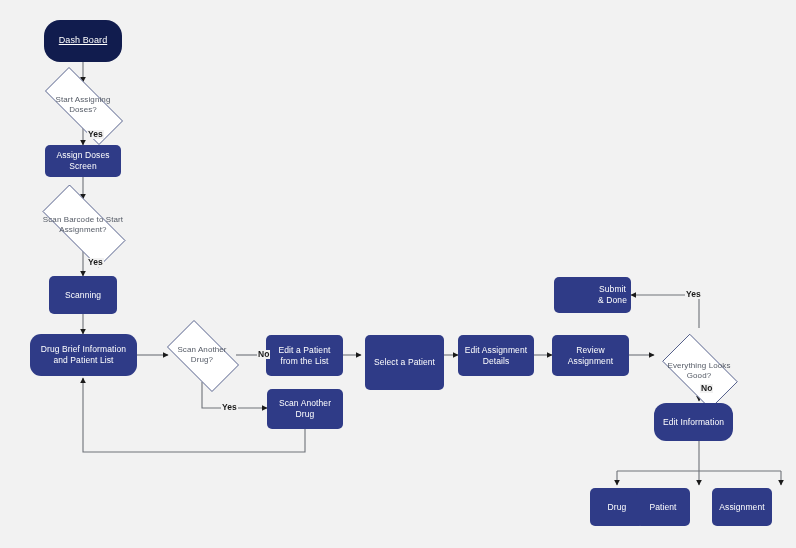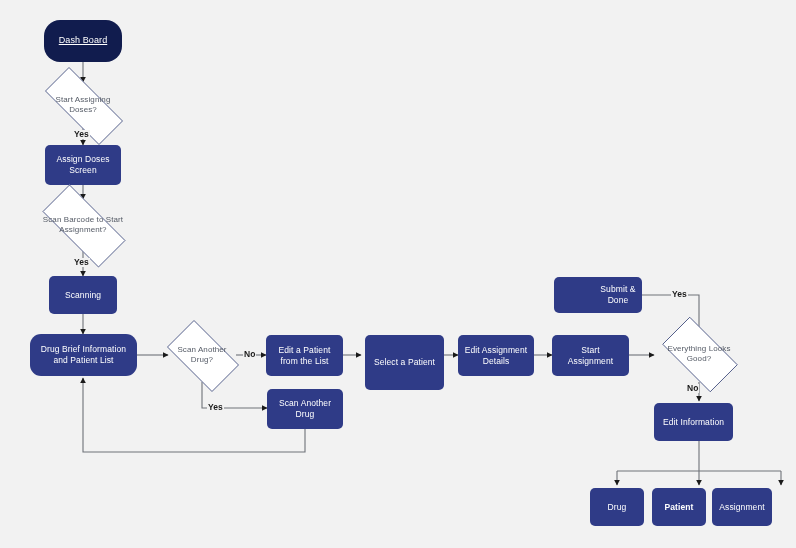--- a/index.html
+++ b/index.html
@@ -76,20 +76,21 @@
   .edge-label {
     position: absolute;
     font-size: 8.5px;
     font-weight: bold;
     color: #1a1a1a;
     background: #f2f2f2;
     padding: 0 1px;
     z-index: 3;
     white-space: nowrap;
     line-height: 1;
+    margin-left: 14px;
   }
 </style>
 </head>
 <body>
 
 <svg id="canvas" viewBox="0 0 796 548" xmlns="http://www.w3.org/2000/svg">
   <defs>
     <marker id="arrow" viewBox="0 0 10 10" refX="9" refY="5" markerWidth="5.5" markerHeight="5.5" orient="auto-start-reverse">
       <path d="M 0 0 L 10 5 L 0 10 z" fill="#1a1a1a"></path>
     </marker>
@@ -140,21 +141,21 @@
 
 <div class="node decision" style="left:30px; top:82px; width:106px; height:46px;">
   <span class="dia-shape"></span>
   <span class="dia-label">
     <span>Start Assigning</span><br>
     <span>Doses?</span>
   </span>
 </div>
 <div class="edge-label" style="left:73px; top:130px;">Yes</div>
 
-<div class="node process" style="left:45px; top:145px; width:76px; height:40px;">
+<div class="node process" style="left:45px; top:145px; width:76px; height:32px;">
   <span>
     <span>Assign Doses</span><br>
     <span>Screen</span>
   </span>
 </div>
 
 <div class="node decision" style="left:28px; top:199px; width:110px; height:52px;">
   <span class="dia-shape"></span>
   <span class="dia-label">
     <span>Scan Barcode to Start</span><br>
@@ -197,53 +198,53 @@
 
 <div class="node process" style="left:458px; top:335px; width:76px; height:41px;">
   <span>
     <span>Edit Assignment</span><br>
     <span>Details</span>
   </span>
 </div>
 
 <div class="node process" style="left:552px; top:335px; width:77px; height:41px;">
   <span>
-    <span>Start</span><br>
+    <span>Review</span><br>
     <span>Assignment</span>
   </span>
 </div>
 
-<div class="node decision" style="left:652px; top:327px; width:94px; height:53px;">
+<div class="node decision" style="left:652px; top:344px; width:94px; height:53px;">
   <span class="dia-shape"></span>
   <span class="dia-label">
     <span>Everything Looks</span><br>
     <span>Good?</span>
   </span>
 </div>
 <div class="edge-label" style="left:671px; top:290px;">Yes</div>
 <div class="edge-label" style="left:686px; top:384px;">No</div>
 
-<div class="node process" style="left:554px; top:277px; width:88px; height:36px;padding-left:44px;">
+<div class="node process" style="left:554px; top:277px; width:77px; height:36px;padding-left:44px;">
   <span>Submit &amp; Done</span>
 </div>
 
-<div class="node process" style="left:654px; top:403px; width:79px; height:38px;">
+<div class="node process" style="left:654px; top:403px; width:79px; height:38px;border-radius:12px;">
   <span>Edit Information</span>
 </div>
 
 <div class="node process" style="left:267px; top:389px; width:76px; height:40px;">
   <span>
     <span>Scan Another</span><br>
     <span>Drug</span>
   </span>
 </div>
 
 <div class="node process" style="left:590px; top:488px; width:54px; height:38px;">
   <span>Drug</span>
 </div>
 
-<div class="node process" style="left:652px; top:488px; width:54px; height:38px;font-weight:bold;">
+<div class="node process" style="left:636px; top:488px; width:54px; height:38px;">
   <span>Patient</span>
 </div>
 
 <div class="node process" style="left:712px; top:488px; width:60px; height:38px;">
   <span>Assignment</span>
 </div>
 
 </body></html>

